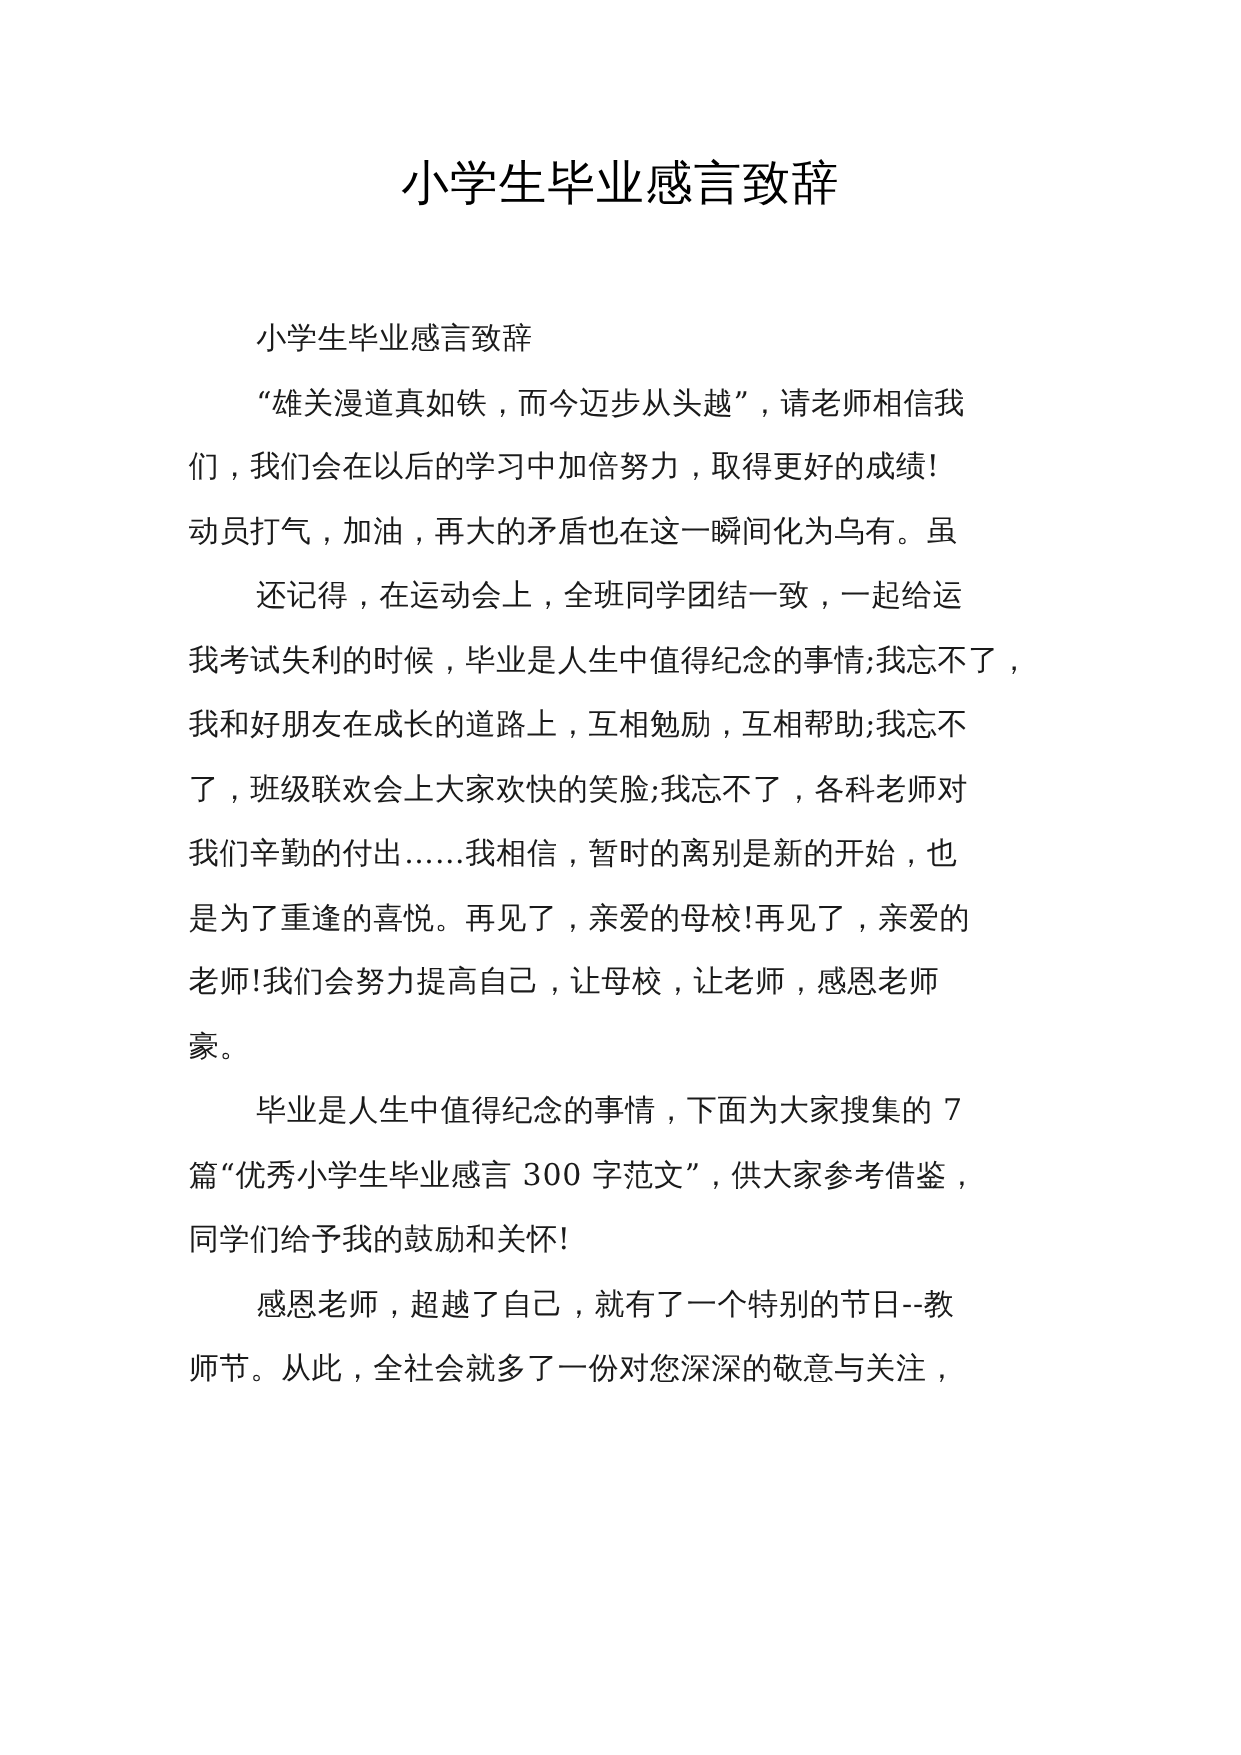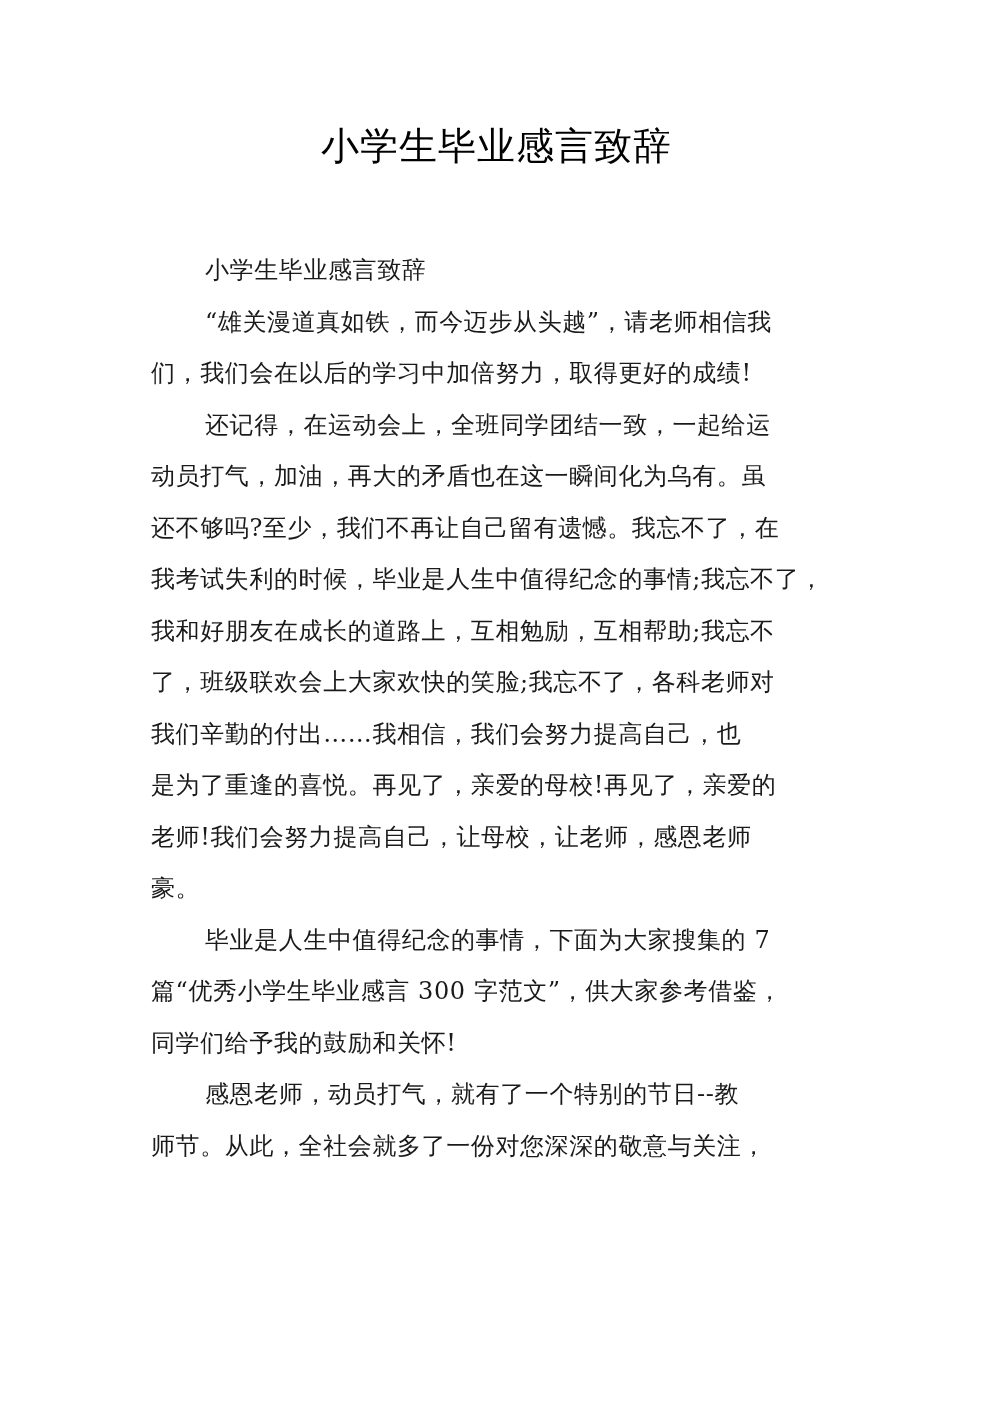--- a/index.html
+++ b/index.html
@@ -63,36 +63,35 @@
     <div>
       <div class="line indent">小学生毕业感言致辞</div>
     </div>
 
     <div>
       <div class="line indent">“雄关漫道真如铁，而今迈步从头越”，请老师相信我</div>
       <div class="line">们，我们会在以后的学习中加倍努力，取得更好的成绩!</div>
     </div>
 
     <div>
+      <div class="line">动员打气，加油，再大的矛盾也在这一瞬间化为乌有。虽</div>
       <div class="line indent">还记得，在运动会上，全班同学团结一致，一起给运</div>
-      <div class="line">动员打气，加油，再大的矛盾也在这一瞬间化为乌有。虽</div>
-      <div class="line">还不够吗?至少，我们不再让自己留有遗憾。我忘不了，在</div>
       <div class="line">我考试失利的时候，毕业是人生中值得纪念的事情;我忘不了，</div>
       <div class="line">我和好朋友在成长的道路上，互相勉励，互相帮助;我忘不</div>
       <div class="line">了，班级联欢会上大家欢快的笑脸;我忘不了，各科老师对</div>
-      <div class="line">我们辛勤的付出……我相信，我们会努力提高自己，也</div>
+      <div class="line">我们辛勤的付出……我相信，暂时的离别是新的开始，也</div>
       <div class="line">是为了重逢的喜悦。再见了，亲爱的母校!再见了，亲爱的</div>
       <div class="line">老师!我们会努力提高自己，让母校，让老师，感恩老师</div>
       <div class="line">豪。</div>
     </div>
 
     <div>
       <div class="line indent">毕业是人生中值得纪念的事情，下面为大家搜集的 7</div>
       <div class="line">篇“优秀小学生毕业感言 300 字范文”，供大家参考借鉴，</div>
       <div class="line">同学们给予我的鼓励和关怀!</div>
     </div>
 
     <div>
-      <div class="line indent">感恩老师，动员打气，就有了一个特别的节日--教</div>
+      <div class="line indent">感恩老师，超越了自己，就有了一个特别的节日--教</div>
       <div class="line">师节。从此，全社会就多了一份对您深深的敬意与关注，</div>
     </div>
   </div>
 </div>
 
 </body></html>

